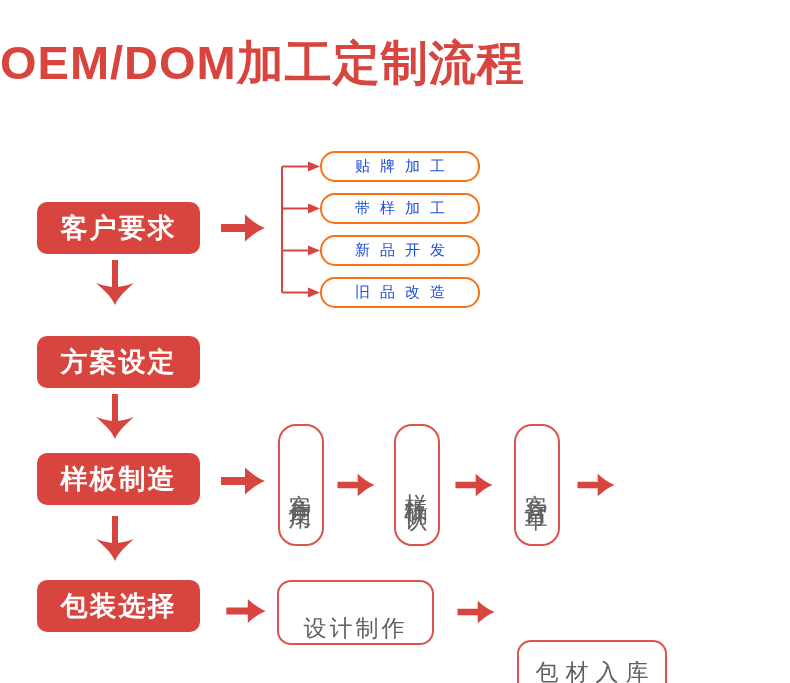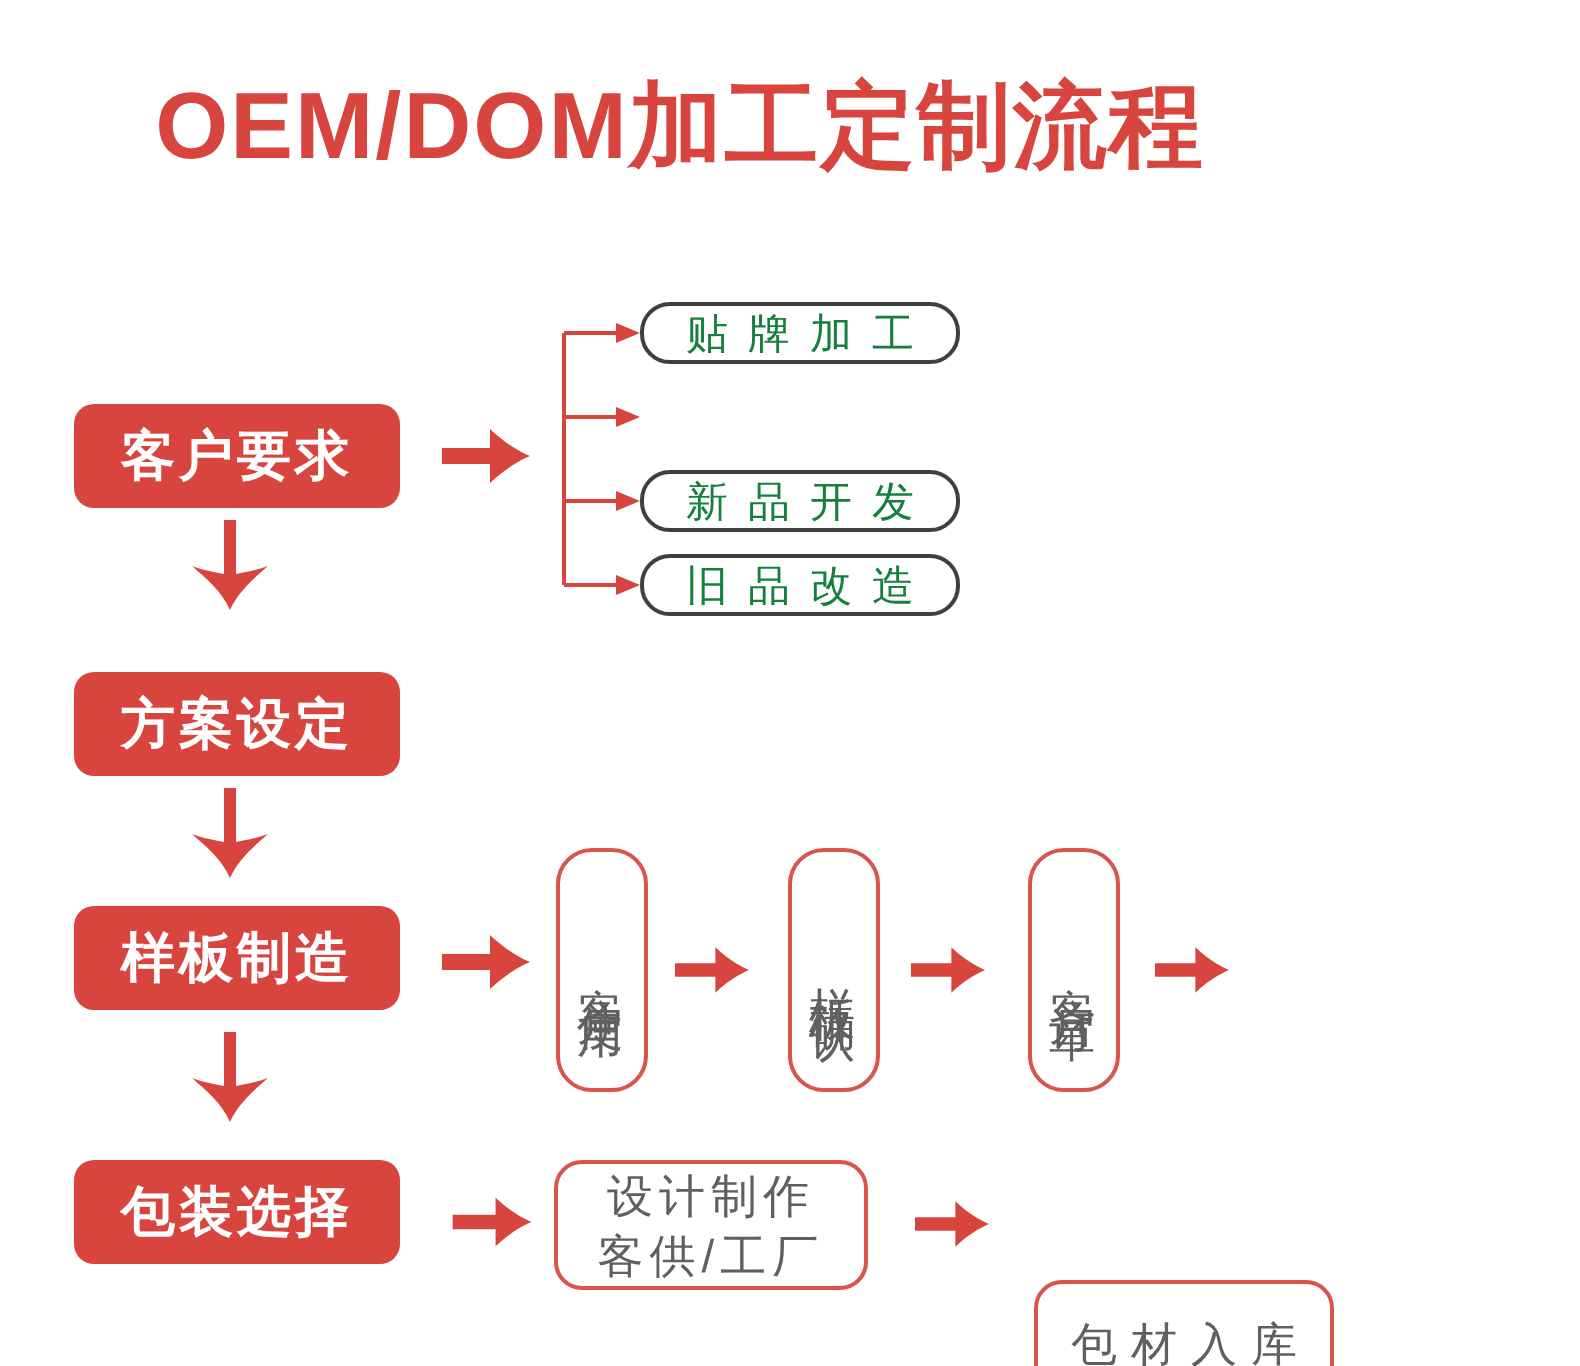--- a/index.html
+++ b/index.html
@@ -14,21 +14,20 @@
     height: 683px;
     background: #ffffff;
     overflow: hidden;
   }
   .abs { position: absolute; }
 
   .page-title {
     left: 0;
     top: 34px;
     width: 680px;
-    text-align: center;
     font-size: 47px;
     font-weight: 700;
     color: #d8453e;
     letter-spacing: 1px;
     line-height: 58px;
     white-space: nowrap;
   }
 
   .red-box {
     width: 163px;
@@ -41,25 +40,25 @@
     letter-spacing: 2px;
     display: flex;
     align-items: center;
     justify-content: center;
     box-sizing: border-box;
   }
 
   .pill {
     width: 160px;
     height: 31px;
-    border: 2px solid #404040;
+    border: 2px solid #f97316;
     border-radius: 15px;
     box-sizing: border-box;
-    color: #15803d;
-    font-size: 21px;
+    color: #1d4ed8;
+    font-size: 15px;
     letter-spacing: 10px;
     padding-left: 10px;
     display: flex;
     align-items: center;
     justify-content: center;
     white-space: nowrap;
   }
 
   .v-box {
     width: 46px;
@@ -162,20 +161,21 @@
     <polygon class="arrow-fill" points="28,3.5 40,8.5 28,13.5"></polygon>
     <path class="arrow-stroke" d="M2 50.5 H29"></path>
     <polygon class="arrow-fill" points="28,45.5 40,50.5 28,55.5"></polygon>
     <path class="arrow-stroke" d="M2 92.5 H29"></path>
     <polygon class="arrow-fill" points="28,87.5 40,92.5 28,97.5"></polygon>
     <path class="arrow-stroke" d="M2 134.5 H29"></path>
     <polygon class="arrow-fill" points="28,129.5 40,134.5 28,139.5"></polygon>
   </svg>
 
   <div class="abs pill" style="left:320px; top:151px;">贴牌加工</div>
+  <div class="abs pill" style="left:320px; top:193px;">带样加工</div>
   <div class="abs pill" style="left:320px; top:235px;">新品开发</div>
   <div class="abs pill" style="left:320px; top:277px;">旧品改造</div>
 
   <svg class="abs" style="left:221px; top:462px;" width="44" height="38" viewBox="0 0 44 38">
     <path class="arrow-fill" d="M0 15 H24 V5.5 C31 12 37 16 44 19 C37 22 31 26 24 32.5 V23 H0 Z"></path>
   </svg>
 
   <div class="abs v-box" style="left:278px; top:424px;">客户使用</div>
 
   <svg class="abs" style="left:336px; top:469px;" width="40" height="32" viewBox="0 0 44 38">
@@ -194,21 +194,20 @@
     <path class="arrow-fill" d="M0 15 H24 V5.5 C31 12 37 16 44 19 C37 22 31 26 24 32.5 V23 H0 Z"></path>
   </svg>
 
 
   <svg class="abs" style="left:226px; top:594px;" width="40" height="34" viewBox="0 0 44 38">
     <path class="arrow-fill" d="M0 15 H24 V5.5 C31 12 37 16 44 19 C37 22 31 26 24 32.5 V23 H0 Z"></path>
   </svg>
 
   <div class="abs two-line-box" style="left:277px; top:580px;">
     <div>设计制作</div>
-    <div>客供/工厂</div>
   </div>
 
   <svg class="abs" style="left:456px; top:596px;" width="40" height="32" viewBox="0 0 44 38">
     <path class="arrow-fill" d="M0 15 H24 V5.5 C31 12 37 16 44 19 C37 22 31 26 24 32.5 V23 H0 Z"></path>
   </svg>
 
   <div class="abs one-line-box" style="left:517px; top:596px;margin-top:44px;">包材入库</div>
 
 </div>
 

